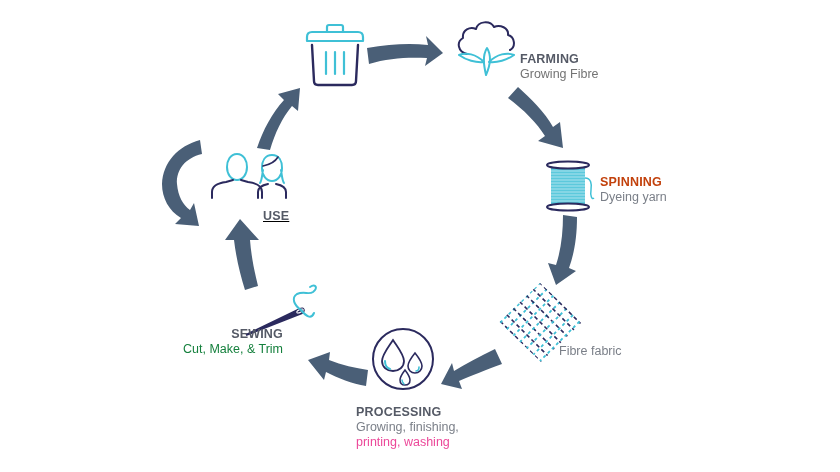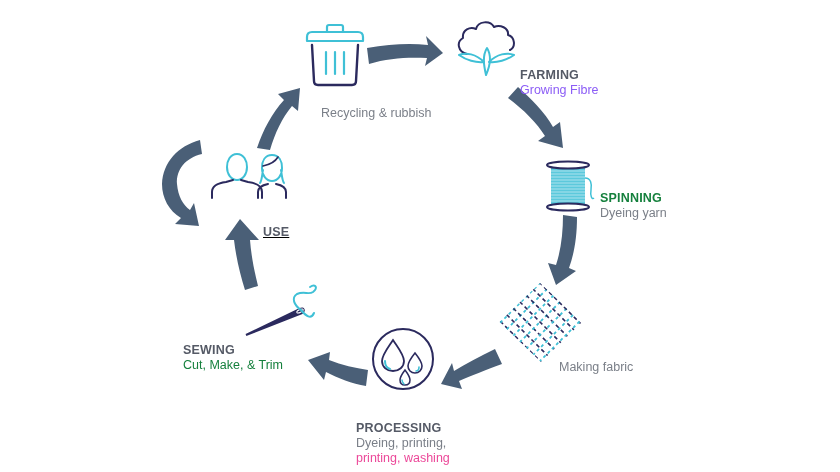--- a/index.html
+++ b/index.html
@@ -1,18 +1,18 @@
 <!DOCTYPE html>
 <html><head>
   <meta charset="utf-8">
   <style>
     html, body { margin: 0; padding: 0; background: #ffffff; }
     body { width: 840px; height: 472px; position: relative; overflow: hidden; font-family: "Liberation Sans", "DejaVu Sans", sans-serif; }
     #canvas { position: absolute; left: 0; top: 0; width: 840px; height: 472px; }
-    .stage-label { position: absolute; white-space: nowrap; margin-top: 16px; }
+    .stage-label { position: absolute; white-space: nowrap; }
     .stage-title { font-weight: bold; font-size: 12.5px; letter-spacing: 0.2px; line-height: 15px; }
     .stage-sub { font-size: 12.5px; line-height: 15px; }
   </style>
 </head>
 <body>
 
 <svg id="canvas" viewBox="0 0 840 472" xmlns="http://www.w3.org/2000/svg">
   <defs>
     <clipPath id="fabricClip">
       <polygon points="540,283 582,322 541,362 499,322"></polygon>
@@ -124,43 +124,42 @@
   <g fill="none" stroke-linecap="round" stroke-linejoin="round">
     <path d="M237,154 C230,154 227,161 227,167 C227,174 231,180 237,180 C243,180 247,174 247,167 C247,161 244,154 237,154 Z" stroke="#3fc0d6" stroke-width="2"></path>
     <path d="M212,198 L212,192 C212,186 218,183 226,182 L233,180 M241,180 L248,182 C256,183 262,186 262,192 L262,198" stroke="#2b2a5e" stroke-width="2"></path>
     <path d="M272,155 C265,155 262,161 262,168 C262,175 266,181 272,181 C278,181 282,175 282,168 C282,161 279,155 272,155 Z M263,170 C262,175 262,180 260,183 M281,170 C282,175 282,180 284,183" stroke="#3fc0d6" stroke-width="2"></path>
     <path d="M263,166 C268,165 275,162 278,157" stroke="#2b2a5e" stroke-width="1.6"></path>
     <path d="M258,198 L258,192 C258,187 263,185 268,184 M276,184 C281,185 286,187 286,192 L286,198" stroke="#2b2a5e" stroke-width="2"></path>
   </g>
 </svg>
 
 <div class="stage-label" style="left:321px; top:90px;">
-  <div class="stage-sub" style="color:#7a7f88">Recycling &amp; rubbish</div>
 </div>
 
 <div class="stage-label" style="left:520px; top:52px;">
   <div class="stage-title" style="color:#555a66">FARMING</div>
-  <div class="stage-sub" style="color:#8b5cf6">Growing Fibre</div>
+  <div class="stage-sub" style="color:#737373">Growing Fibre</div>
 </div>
 
 <div class="stage-label" style="left:600px; top:175px;">
-  <div class="stage-title" style="color:#15803d">SPINNING</div>
+  <div class="stage-title" style="color:#c2410c">SPINNING</div>
   <div class="stage-sub" style="color:#7a7f88">Dyeing yarn</div>
 </div>
 
 <div class="stage-label" style="left:559px; top:344px;">
-  <div class="stage-sub" style="color:#7a7f88">Making fabric</div>
+  <div class="stage-sub" style="color:#7a7f88">Fibre fabric</div>
 </div>
 
 <div class="stage-label" style="left:356px; top:405px;">
   <div class="stage-title" style="color:#555a66">PROCESSING</div>
-  <div class="stage-sub" style="color:#7a7f88">Dyeing, printing,</div>
+  <div class="stage-sub" style="color:#7a7f88">Growing, finishing,</div>
   <div class="stage-sub" style="color:#ec4899">printing, washing</div>
 </div>
 
-<div class="stage-label" style="left:183px; top:327px;">
+<div class="stage-label" style="left:183px; top:327px;text-align:right;">
   <div class="stage-title" style="color:#555a66">SEWING</div>
   <div class="stage-sub" style="color:#15803d">Cut, Make, &amp; Trim</div>
 </div>
 
 <div class="stage-label" style="left:263px; top:209px;text-decoration:underline;">
   <div class="stage-title" style="color:#555a66">USE</div>
 </div>
 
 </body></html>

